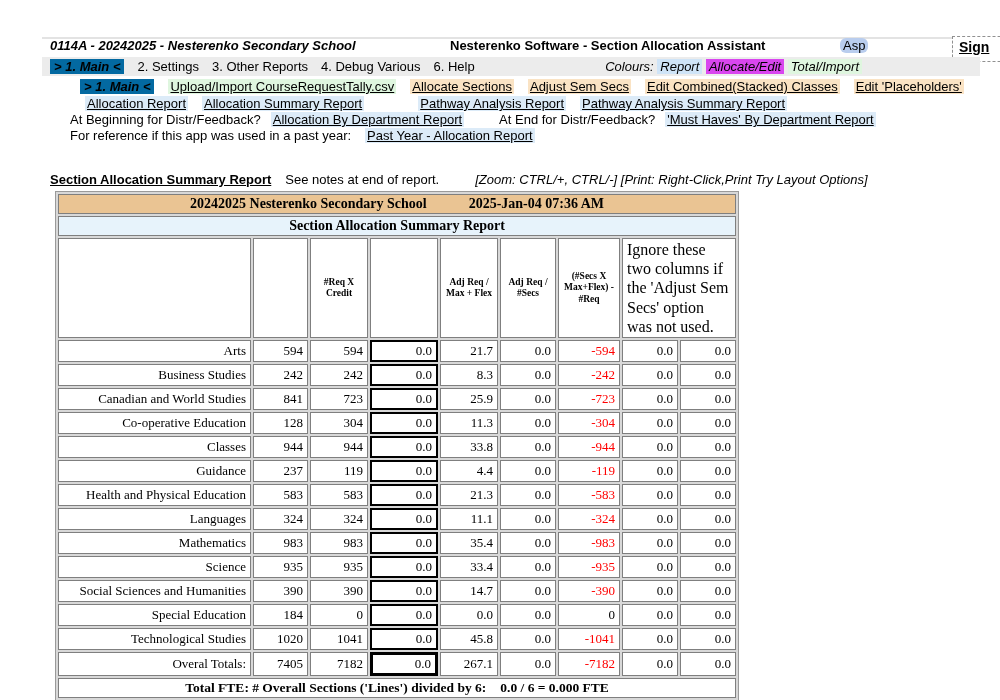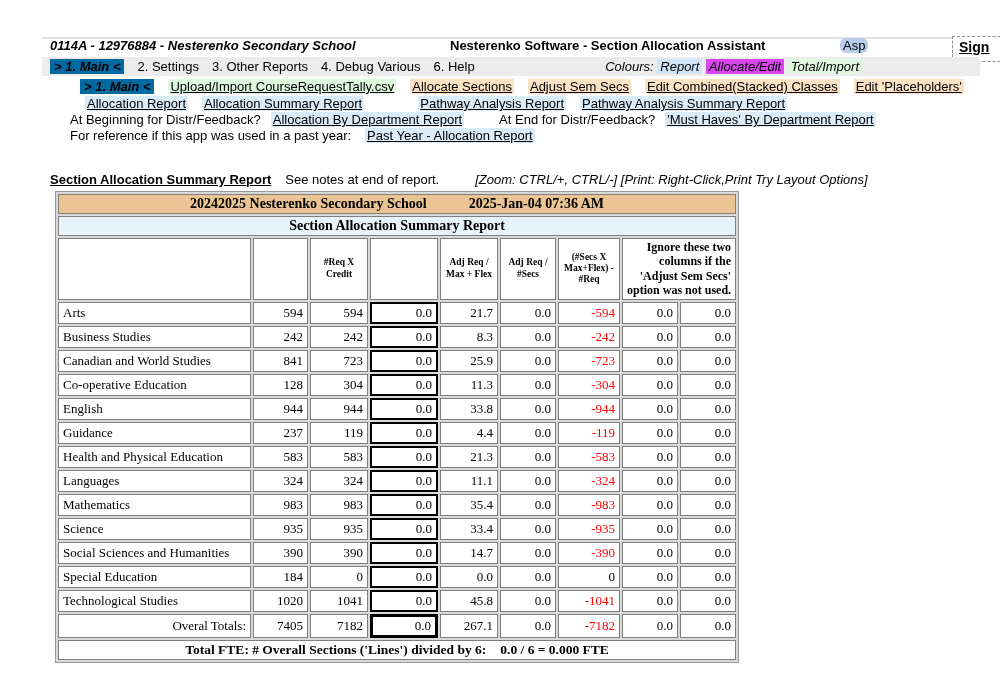--- a/index.html
+++ b/index.html
@@ -43,37 +43,37 @@
   .tblwrap{top:191px;left:55px;width:625px;}
   table{border-collapse:separate;border-spacing:2px;background:#D8D8D8;border:1px solid #9A9A9A;
         table-layout:fixed;width:684px;font-family:"Liberation Serif",serif;}
   td{background:#fff;border:1px solid #7F7F7F;padding:1px 4px;font-size:13px;box-sizing:border-box;
      overflow:hidden;}
   td.tan{background:#EAC493;font-weight:bold;font-size:14px;text-align:center;}
   td.tan .dt{margin-left:42px;}
   td.bluetitle{background:#E7F3FB;font-weight:bold;font-size:14px;text-align:center;}
   td.colhdr{font-weight:bold;text-align:center;vertical-align:middle;font-size:13px;}
   td.subsmall{font-weight:bold;font-size:9.5px;text-align:center;vertical-align:middle;line-height:1.2;}
-  td.subignore{font-weight:bold;font-size:12px;text-align:right;vertical-align:middle;line-height:1.2;}
-  td.c-left{text-align:left;height:21px;}
+  td.subignore{font-weight:normal;font-size:16px;text-align:left;vertical-align:middle;line-height:1.2;}
+  td.c-left{text-align:right;height:21px;}
   td.c-right{text-align:right;height:21px;}
   td.alloc{border:2px solid #000;}
   td.alloc3{border:3px solid #000;}
   td.neg{color:#FF0000;}
   td.totlabel{text-align:right;}
   td.footer{font-weight:bold;text-align:center;font-size:13.5px;}
   td.footer .fv{margin-left:14px;}
 </style>
 </head>
 <body>
 
 <div class="abs topline"></div>
 
 <div class="abs line1">
-  <span class="school">0114A - 12976884 - Nesterenko Secondary School</span>
+  <span class="school">0114A - 20242025 - Nesterenko Secondary School</span>
   <span class="app">Nesterenko Software - Section Allocation Assistant</span>
   <span class="asp">Asp</span>
 </div>
 <div class="abs sign-btn">Sign</div>
 
 <div class="abs line2">
   <span class="main-tag">&gt; 1. Main &lt;</span>
   <span class="mitem">2. Settings</span>
   <span class="mitem">3. Other Reports</span>
   <span class="mitem">4. Debug Various</span>
@@ -192,21 +192,21 @@
           <td class="c-right">128</td>
           <td class="c-right">304</td>
           <td class="c-right alloc">0.0</td>
           <td class="c-right">11.3</td>
           <td class="c-right">0.0</td>
           <td class="c-right neg">-304</td>
           <td class="c-right">0.0</td>
           <td class="c-right">0.0</td>
         </tr>
         <tr>
-          <td class="c-left">English</td>
+          <td class="c-left">Classes</td>
           <td class="c-right">944</td>
           <td class="c-right">944</td>
           <td class="c-right alloc">0.0</td>
           <td class="c-right">33.8</td>
           <td class="c-right">0.0</td>
           <td class="c-right neg">-944</td>
           <td class="c-right">0.0</td>
           <td class="c-right">0.0</td>
         </tr>
         <tr>

